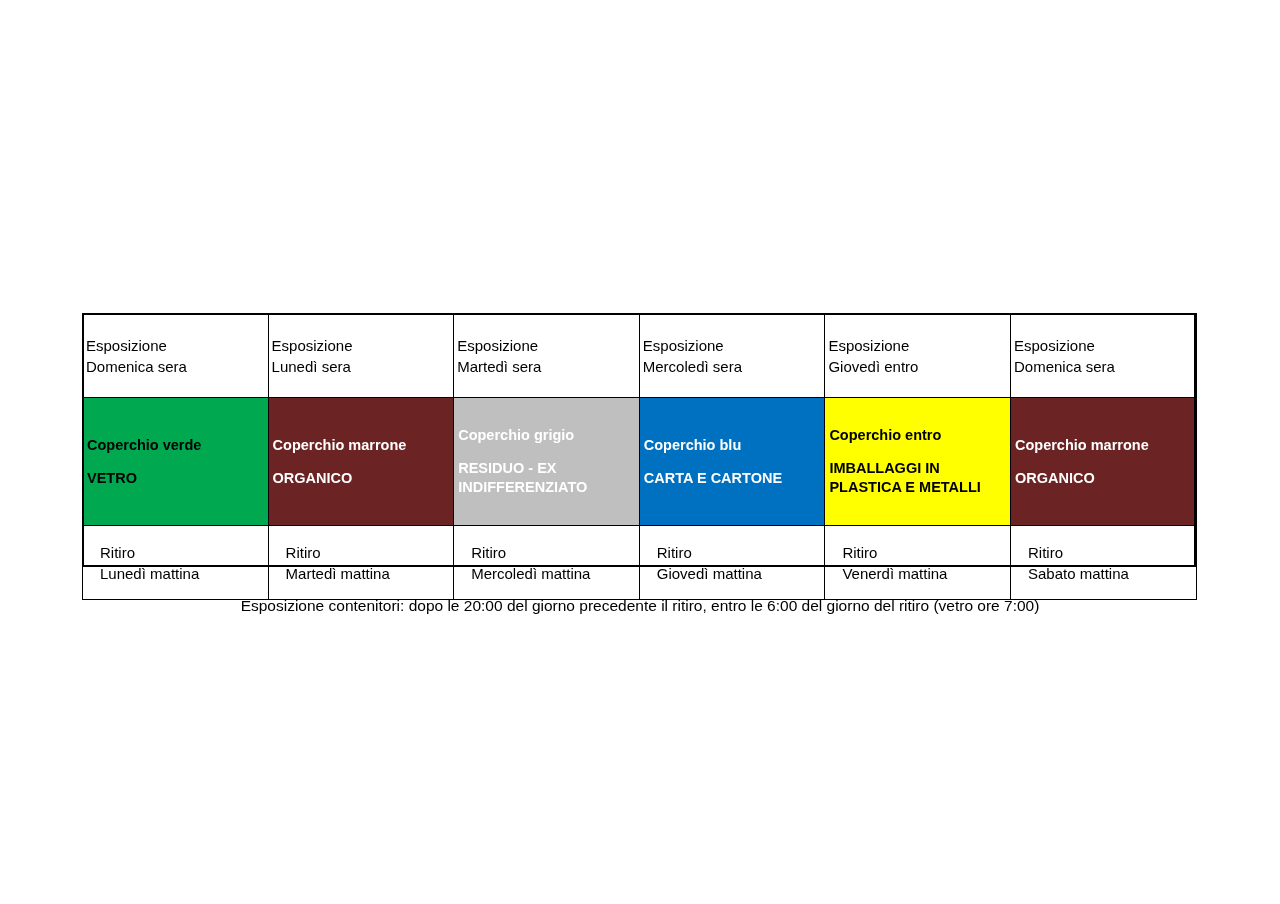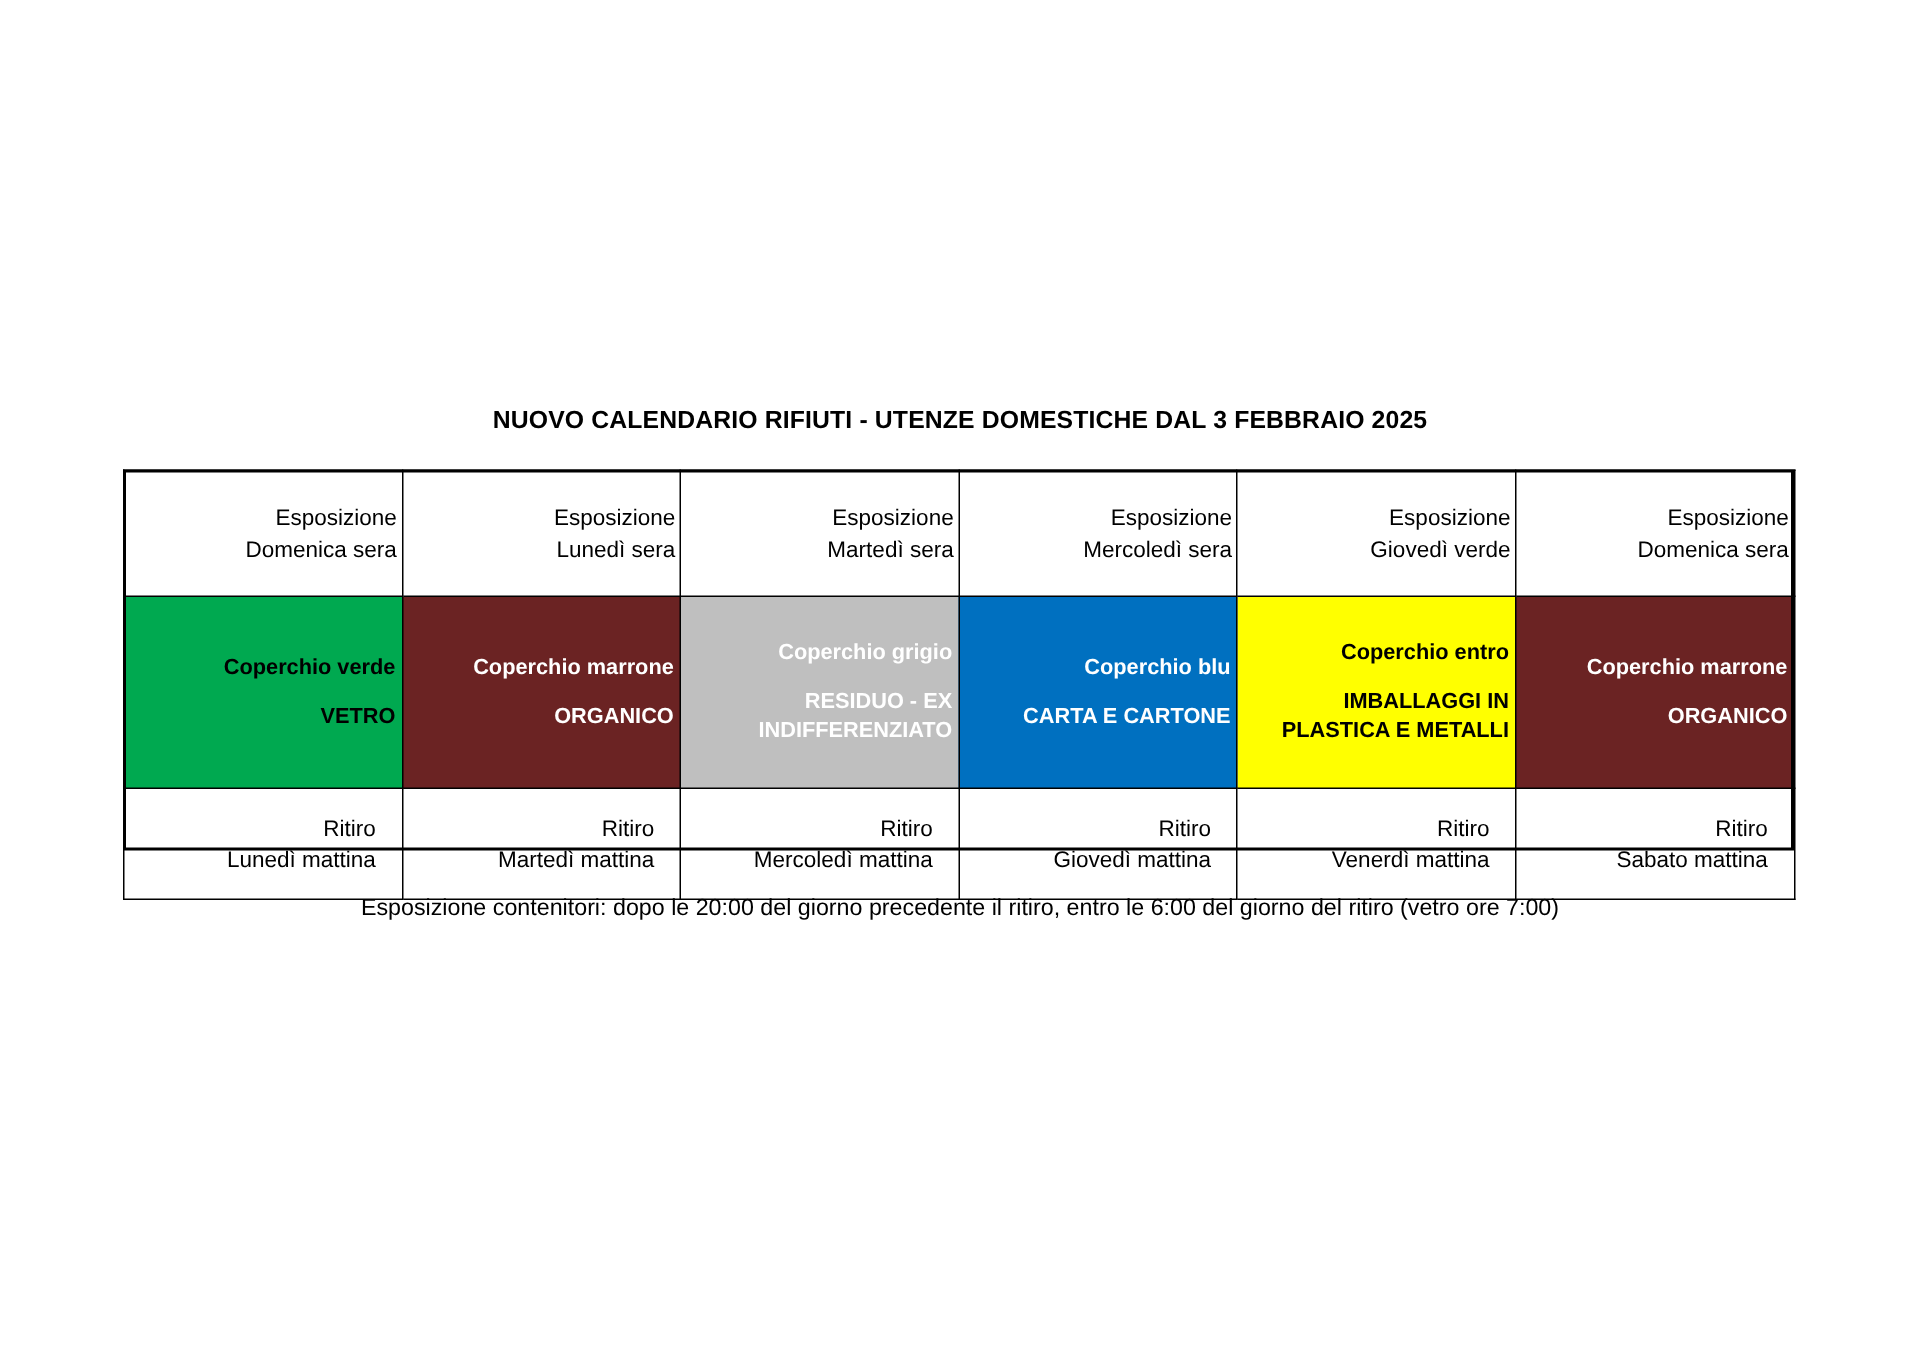--- a/index.html
+++ b/index.html
@@ -39,21 +39,21 @@
     top: 313px;
     width: 1114px;
     border-collapse: collapse;
     table-layout: fixed;
   }
 
   .calendar-table td {
     border: 1px solid #000000;
     padding: 0;
     vertical-align: middle;
-    text-align: right;
+    text-align: left;
   }
 
   .calendar-table col {
     width: 185.6px;
   }
 
   
   tr.row-exposure td {
     height: 75px;
     background: #ffffff;
@@ -109,21 +109,20 @@
     text-align: center;
     font-size: 15.5px;
     color: #000000;
   }
 </style>
 </head>
 <body>
 
 <div class="page">
 
-  <div class="doc-title">NUOVO CALENDARIO RIFIUTI - UTENZE DOMESTICHE DAL 3 FEBBRAIO 2025</div>
 
   <table class="calendar-table">
     <colgroup>
       <col>
         <col>
         <col>
         <col>
         <col>
         <col>
     </colgroup>
@@ -140,21 +139,21 @@
         <td>
           <span>Esposizione</span><br>
           <span>Martedì sera</span>
         </td>
         <td>
           <span>Esposizione</span><br>
           <span>Mercoledì sera</span>
         </td>
         <td>
           <span>Esposizione</span><br>
-          <span>Giovedì verde</span>
+          <span>Giovedì entro</span>
         </td>
         <td>
           <span>Esposizione</span><br>
           <span>Domenica sera</span>
         </td>
       </tr>
 
       <tr class="row-bin">
         <td style="background-color: rgb(0, 169, 80); color: #000000;">
           <span class="bin-lid">Coperchio verde</span>

